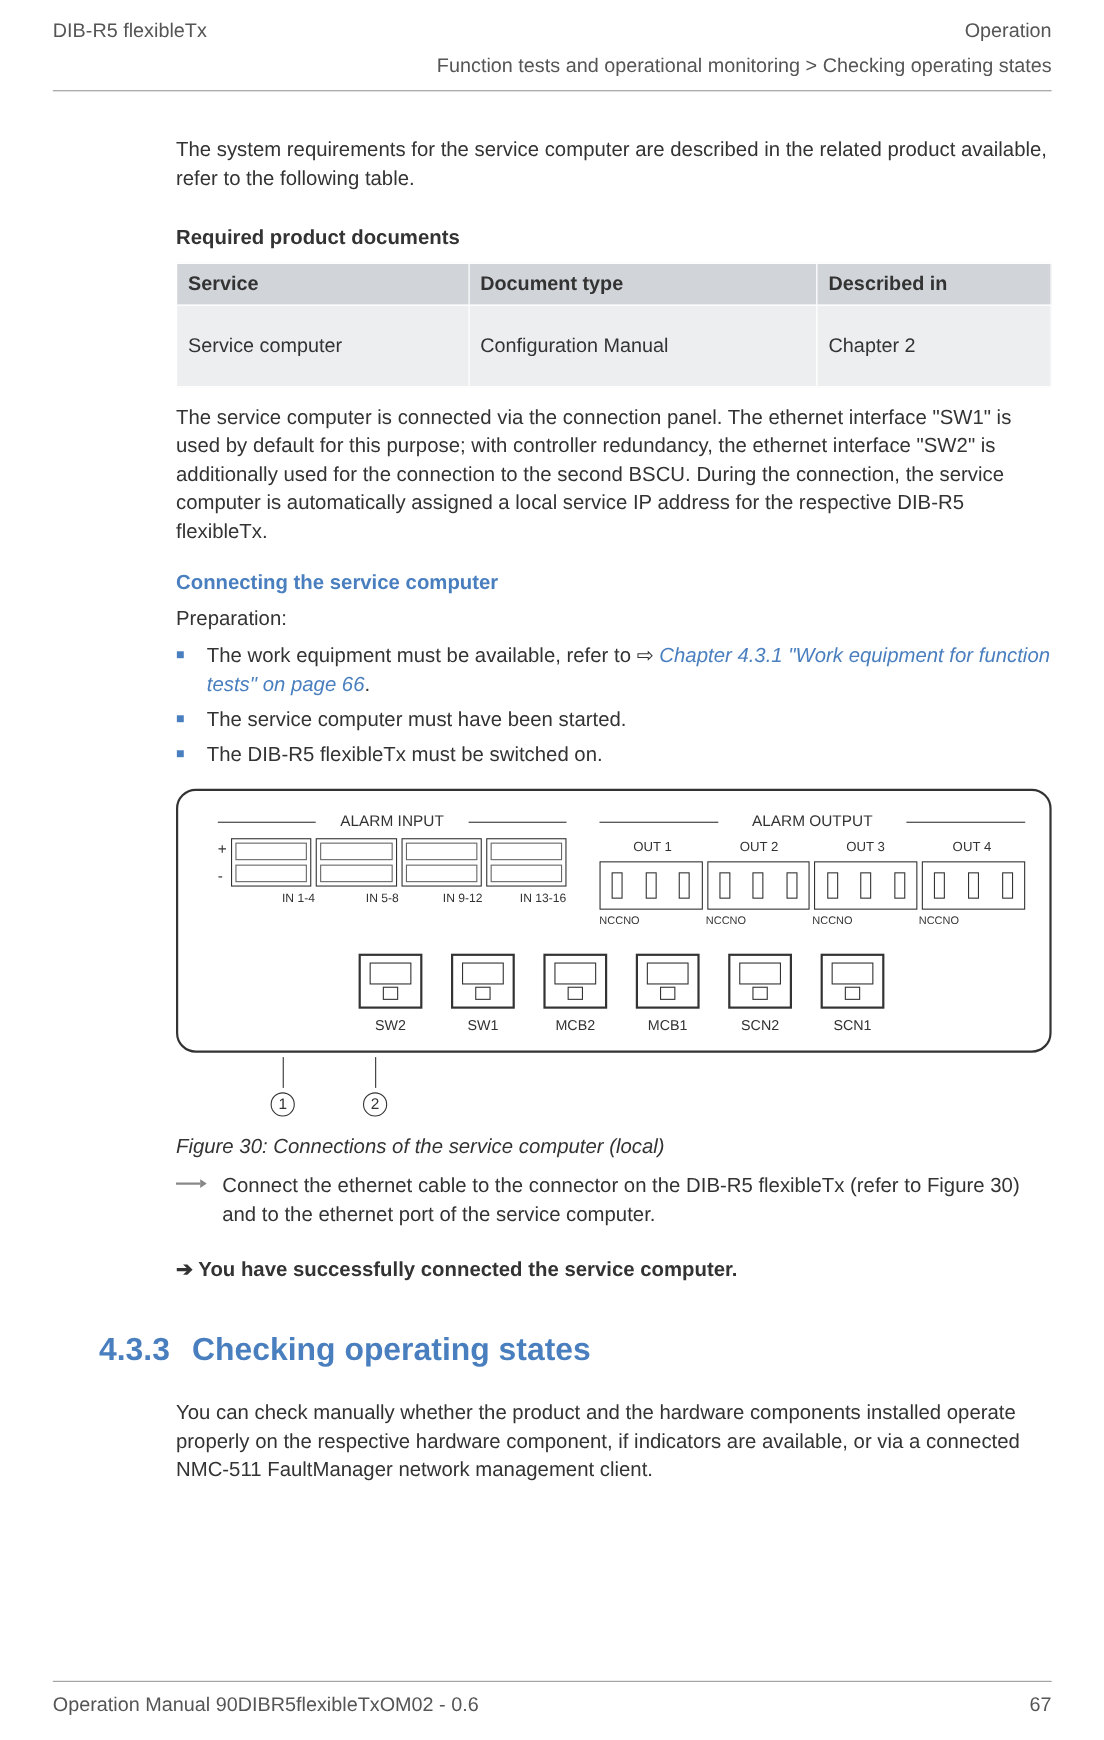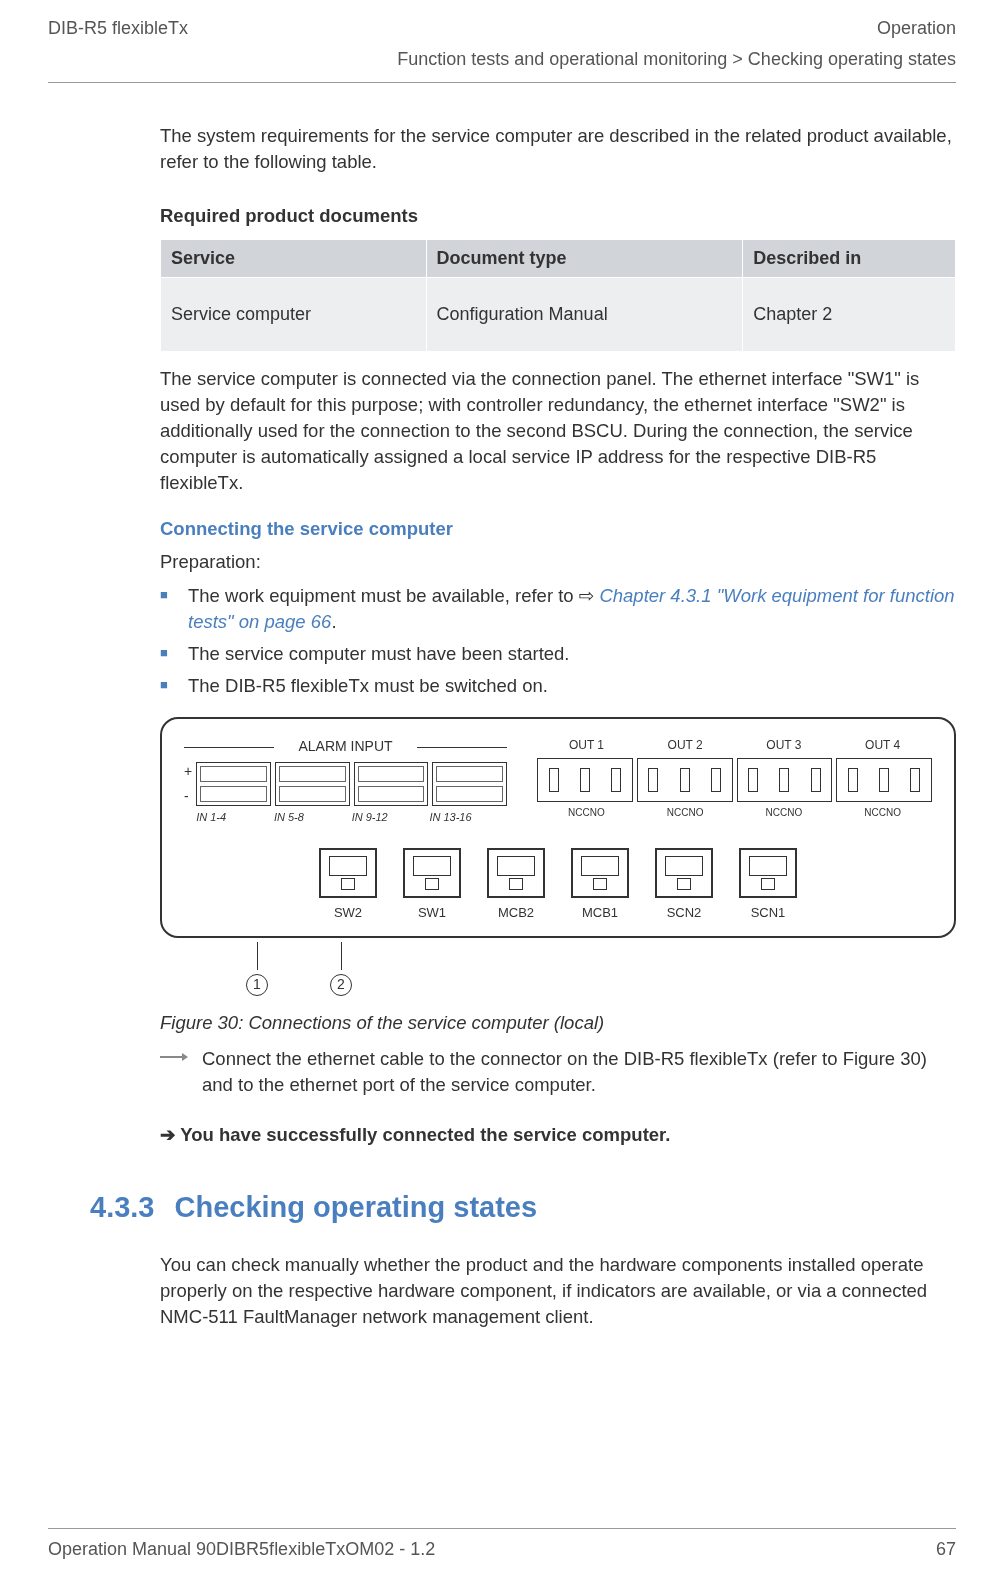--- a/index.html
+++ b/index.html
@@ -82,21 +82,21 @@
       position: absolute;
       left: 0;
       font-size: 13px;
       top: 3px;
     }
     .italic { font-style: italic; }
     .diagram {
       border: 2px solid #333;
       border-radius: 18px;
       margin: 12px 0 8px 0;
-      padding: 18px 22px 14px 22px;
+      padding: 18px 22px 14px 36px;
       font-size: 12px;
     }
     .diagram-row { display: flex; gap: 30px; }
     .alarm-group { flex: 1; }
     .alarm-header {
       text-align: center;
       position: relative;
       margin-bottom: 6px;
       font-size: 14px;
     }
@@ -145,26 +145,26 @@
       background: #fff;
       display:flex; align-items:center; justify-content:space-around;
     }
     .relay-block span{
       width:10px;height:24px;border:1.5px solid #333;display:inline-block;
     }
     .in-labels {
       display: flex;
       font-size: 11px;
     }
-    .in-labels span { flex: 1; text-align: left; font-style: italic; }
+    .in-labels span { flex: 1; text-align: right; }
     .nc-labels {
       display: flex;
       font-size: 10px;
     }
-    .nc-group { flex: 1; display: flex; justify-content: center; }
+    .nc-group { flex: 1; display: flex; justify-content: flex-start; }
     .plus-minus {
       display: flex;
       flex-direction: column;
       justify-content: space-between;
       height: 44px;
       margin-right: 4px;
       font-size: 14px;
     }
     .input-wrap { display: flex; }
     .ports-row {
@@ -334,20 +334,21 @@
             <div class="in-labels">
               <span>IN 1-4</span>
               <span>IN 5-8</span>
               <span>IN 9-12</span>
               <span>IN 13-16</span>
             </div>
           </div>
         </div>
       </div>
       <div class="alarm-group" style="flex:1.1">
+        <div class="alarm-header">ALARM OUTPUT</div>
         <div class="out-labels">
           <span>OUT 1</span>
           <span>OUT 2</span>
           <span>OUT 3</span>
           <span>OUT 4</span>
         </div>
         <div class="terminal-blocks">
           <div class="relay-block">
               <span></span>
               <span></span>
@@ -430,15 +431,15 @@
   <div class="section-num-title">
     <span>4.3.3</span>
     <span>Checking operating states</span>
   </div>
 
   <p class="para">You can check manually whether the product and the hardware components installed operate properly on the respective hardware component, if indicators are available, or via a connected NMC-511 FaultManager network management client.</p>
 
 </div>
 
 <div class="footer">
-  <span>Operation Manual 90DIBR5flexibleTxOM02 - 1.2</span>
+  <span>Operation Manual 90DIBR5flexibleTxOM02 - 0.6</span>
   <span>67</span>
 </div>
 
 </body></html>

